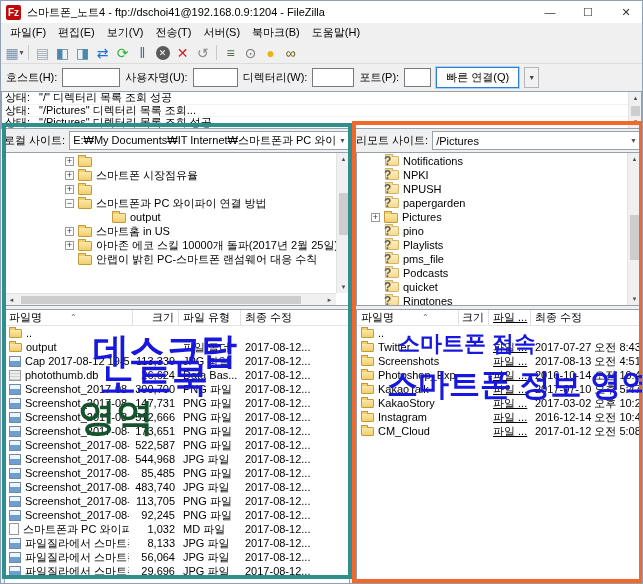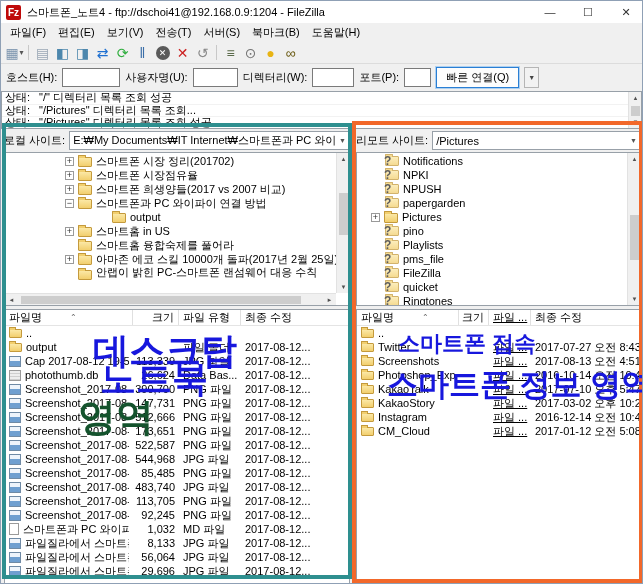--- a/index.html
+++ b/index.html
@@ -223,58 +223,51 @@
       <div class="combo">
         <span class="combo-text">E:₩My Documents₩IT Internet₩스마트폰과 PC 와이파이 연결 방법₩</span>
         <span class="combo-arrow">▼</span>
       </div>
     </div>
     <div class="tree">
       <div class="tree-inner" id="local-tree" style="padding-top:1px">
           <div class="tree-row" style="padding-left: 60px;">
             <span class="expand-box">+</span>
             <span class="folder"></span>
-            <span class="tree-label">스마트폰 시장 정리(201702)</span>
           </div>
           <div class="tree-row" style="padding-left: 60px;">
             <span class="expand-box">+</span>
             <span class="folder"></span>
             <span class="tree-label">스마트폰 시장점유율</span>
           </div>
           <div class="tree-row" style="padding-left: 60px;">
             <span class="expand-box">+</span>
             <span class="folder"></span>
-            <span class="tree-label">스마트폰 희생양들(2017 vs 2007 비교)</span>
           </div>
           <div class="tree-row" style="padding-left: 60px;">
             <span class="expand-box">−</span>
             <span class="folder"></span>
             <span class="tree-label">스마트폰과 PC 와이파이 연결 방법</span>
           </div>
           <div class="tree-row" style="padding-left: 94px;">
             <span class="spacer9"></span>
             <span class="folder"></span>
             <span class="tree-label">output</span>
           </div>
           <div class="tree-row" style="padding-left: 60px;">
             <span class="expand-box">+</span>
             <span class="folder"></span>
             <span class="tree-label">스마트홈 in US</span>
           </div>
           <div class="tree-row" style="padding-left: 60px;">
-            <span class="spacer9"></span>
-            <span class="folder"></span>
-            <span class="tree-label">스마트홈 융합숙제를 풀어라</span>
+            <span class="expand-box">+</span>
+            <span class="folder"></span>
+            <span class="tree-label">아마존 에코 스킬 10000개 돌파(2017년 2월 25일)</span>
           </div>
           <div class="tree-row" style="padding-left: 60px;">
-            <span class="expand-box">+</span>
-            <span class="folder"></span>
-            <span class="tree-label">아마존 에코 스킬 10000개 돌파(2017년 2월 25일)</span>
-          </div>
-          <div class="tree-row" style="padding-left: 60px; align-items: flex-end;">
             <span class="spacer9"></span>
             <span class="folder"></span>
             <span class="tree-label">안랩이 밝힌 PC-스마트폰 랜섬웨어 대응 수칙</span>
           </div>
         </div>
       <div class="vscroll" style="height:calc(100% - 12px)">
         <div class="sb-arrow" style="top:0">▲</div>
         <div class="sb-thumb" style="top:40px;height:42px"></div>
         <div class="sb-arrow" style="bottom:0">▼</div>
       </div>
@@ -537,21 +530,21 @@
               <span class="qmark">?</span>
             </span>
             <span class="tree-label">pms_file</span>
           </div>
           <div class="tree-row" style="padding-left: 14px;">
             <span class="spacer9"></span>
             <span class="qfolder">
               <span class="folder"></span>
               <span class="qmark">?</span>
             </span>
-            <span class="tree-label">FileZilla</span>
+            <span class="tree-label">Podcasts</span>
           </div>
           <div class="tree-row" style="padding-left: 14px;">
             <span class="spacer9"></span>
             <span class="qfolder">
               <span class="folder"></span>
               <span class="qmark">?</span>
             </span>
             <span class="tree-label">quicket</span>
           </div>
           <div class="tree-row" style="padding-left: 14px;">

